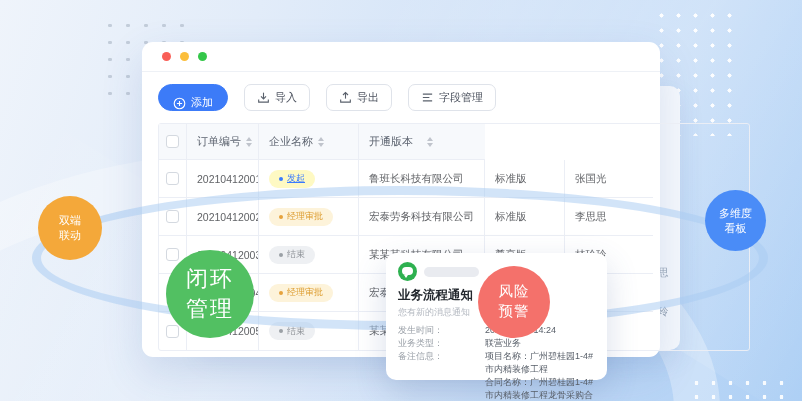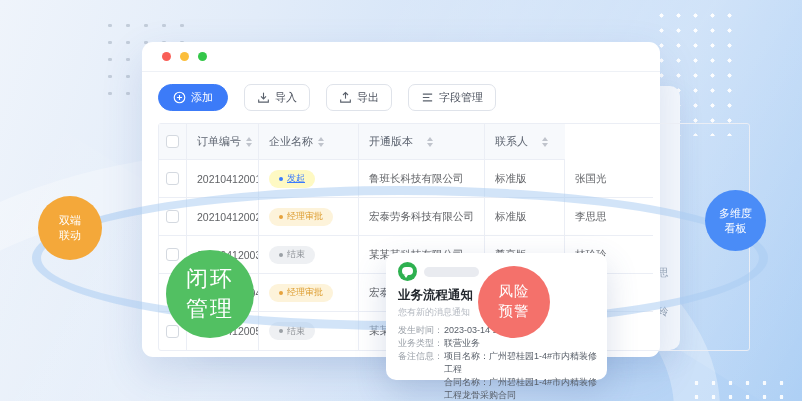--- a/index.html
+++ b/index.html
@@ -37,21 +37,21 @@
   .titlebar { height:30px; display:flex; align-items:center; gap:9px; padding-left:20px;
     border-bottom:1px solid #eef1f6; }
   .tdot { width:9px; height:9px; border-radius:50%; display:inline-block; }
   .tdot.r { background:#f95f57; } .tdot.y { background:#fbbe3c; } .tdot.g { background:#34c749; }
 
   .toolbar { display:flex; align-items:center; gap:16px; padding:12px 0 0 16px; }
   .btn { display:inline-flex; align-items:center; justify-content:center; gap:5px; height:27px;
     border:1px solid #dfe3ea; background:#fff; border-radius:7px; padding:0 12px;
     font-size:11px; color:#4e5460; cursor:pointer; font-family:inherit; }
   .btn svg { flex:0 0 auto; }
-  .btn.primary { background:#3c7bf8; border-color:#3c7bf8; color:#fff; border-radius:14px; padding:0 14px; }
+  .btn.primary { background:#3c7bf8; border-color:#3c7bf8; color:#fff; border-radius:14px; padding:0 14px;align-items:flex-end; }
 
   
   .tbl { margin:12px 6px 0 16px; width:592px; border:1px solid #ebeef5; border-radius:3px;
     font-size:10.5px; color:#606266; }
   .trow { display:grid; grid-template-columns:28px 72px 100px 126px 80px 88px; align-items:center; }
   .trow > div { height:38px; display:flex; align-items:center; padding-left:10px;
     border-bottom:1px solid #ebeef5; border-right:1px solid #ebeef5; overflow:hidden; white-space:nowrap; }
   .trow > div:last-child { border-right:none; }
   .trow.head > div { height:36px; background:#f7f9fc; color:#5d6470; font-size:11px; }
   .trow > div.ck { justify-content:center; padding-left:0; }
@@ -88,21 +88,21 @@
     background:#fff; border-radius:10px; box-shadow:0 12px 32px rgba(60,90,150,.20); padding:9px 10px 0 12px; }
   .p-head { display:flex; align-items:center; gap:7px; }
   .wx { position:relative; width:19px; height:19px; border-radius:50%; background:#2eb150; flex:0 0 auto; }
   .wx .bubble { position:absolute; left:4px; top:5px; width:11px; height:8px; background:#fff; border-radius:4px; }
   .wx .bubble::after { content:""; position:absolute; left:2px; bottom:-2.5px; width:0; height:0;
     border-left:2.5px solid transparent; border-right:2.5px solid transparent; border-top:3px solid #fff; }
   .p-pill { width:55px; height:10px; border-radius:5px; background:#e9ebf0; }
   .p-title { margin-top:6px; font-size:12.5px; font-weight:bold; color:#23282e; }
   .p-sub { margin-top:2px; font-size:9px; color:#b3b8c0; }
   .p-body { margin-top:5px; font-size:9px; line-height:13px; }
-  .f-row { display:flex; }
+  .f-row { display:flex;gap:41px; }
   .f-label { flex:0 0 46px; color:#9aa0a8; }
   .f-val { color:#575e68; }
   .f-val span { display:block; }
 
   .circ-text { pointer-events:none; }
 </style>
 </head>
 <body>
 
 <div class="stage">
@@ -177,27 +177,20 @@
               <i class="dn"></i>
             </span>
         </div>
         <div>
           <span>开通版本</span>
           <span class="sort wide">
               <i class="up"></i>
               <i class="dn"></i>
             </span>
         </div>
-        <div>
-          <span>联系人</span>
-          <span class="sort wide">
-              <i class="up"></i>
-              <i class="dn"></i>
-            </span>
-        </div>
       </div>
 
       <div class="trow">
         <div class="ck">
             <span class="cb"></span>
           </div>
         <div>20210412001</div>
         <div>
             <span class="badge" data-type="blue">
               <span class="bdot"></span>

